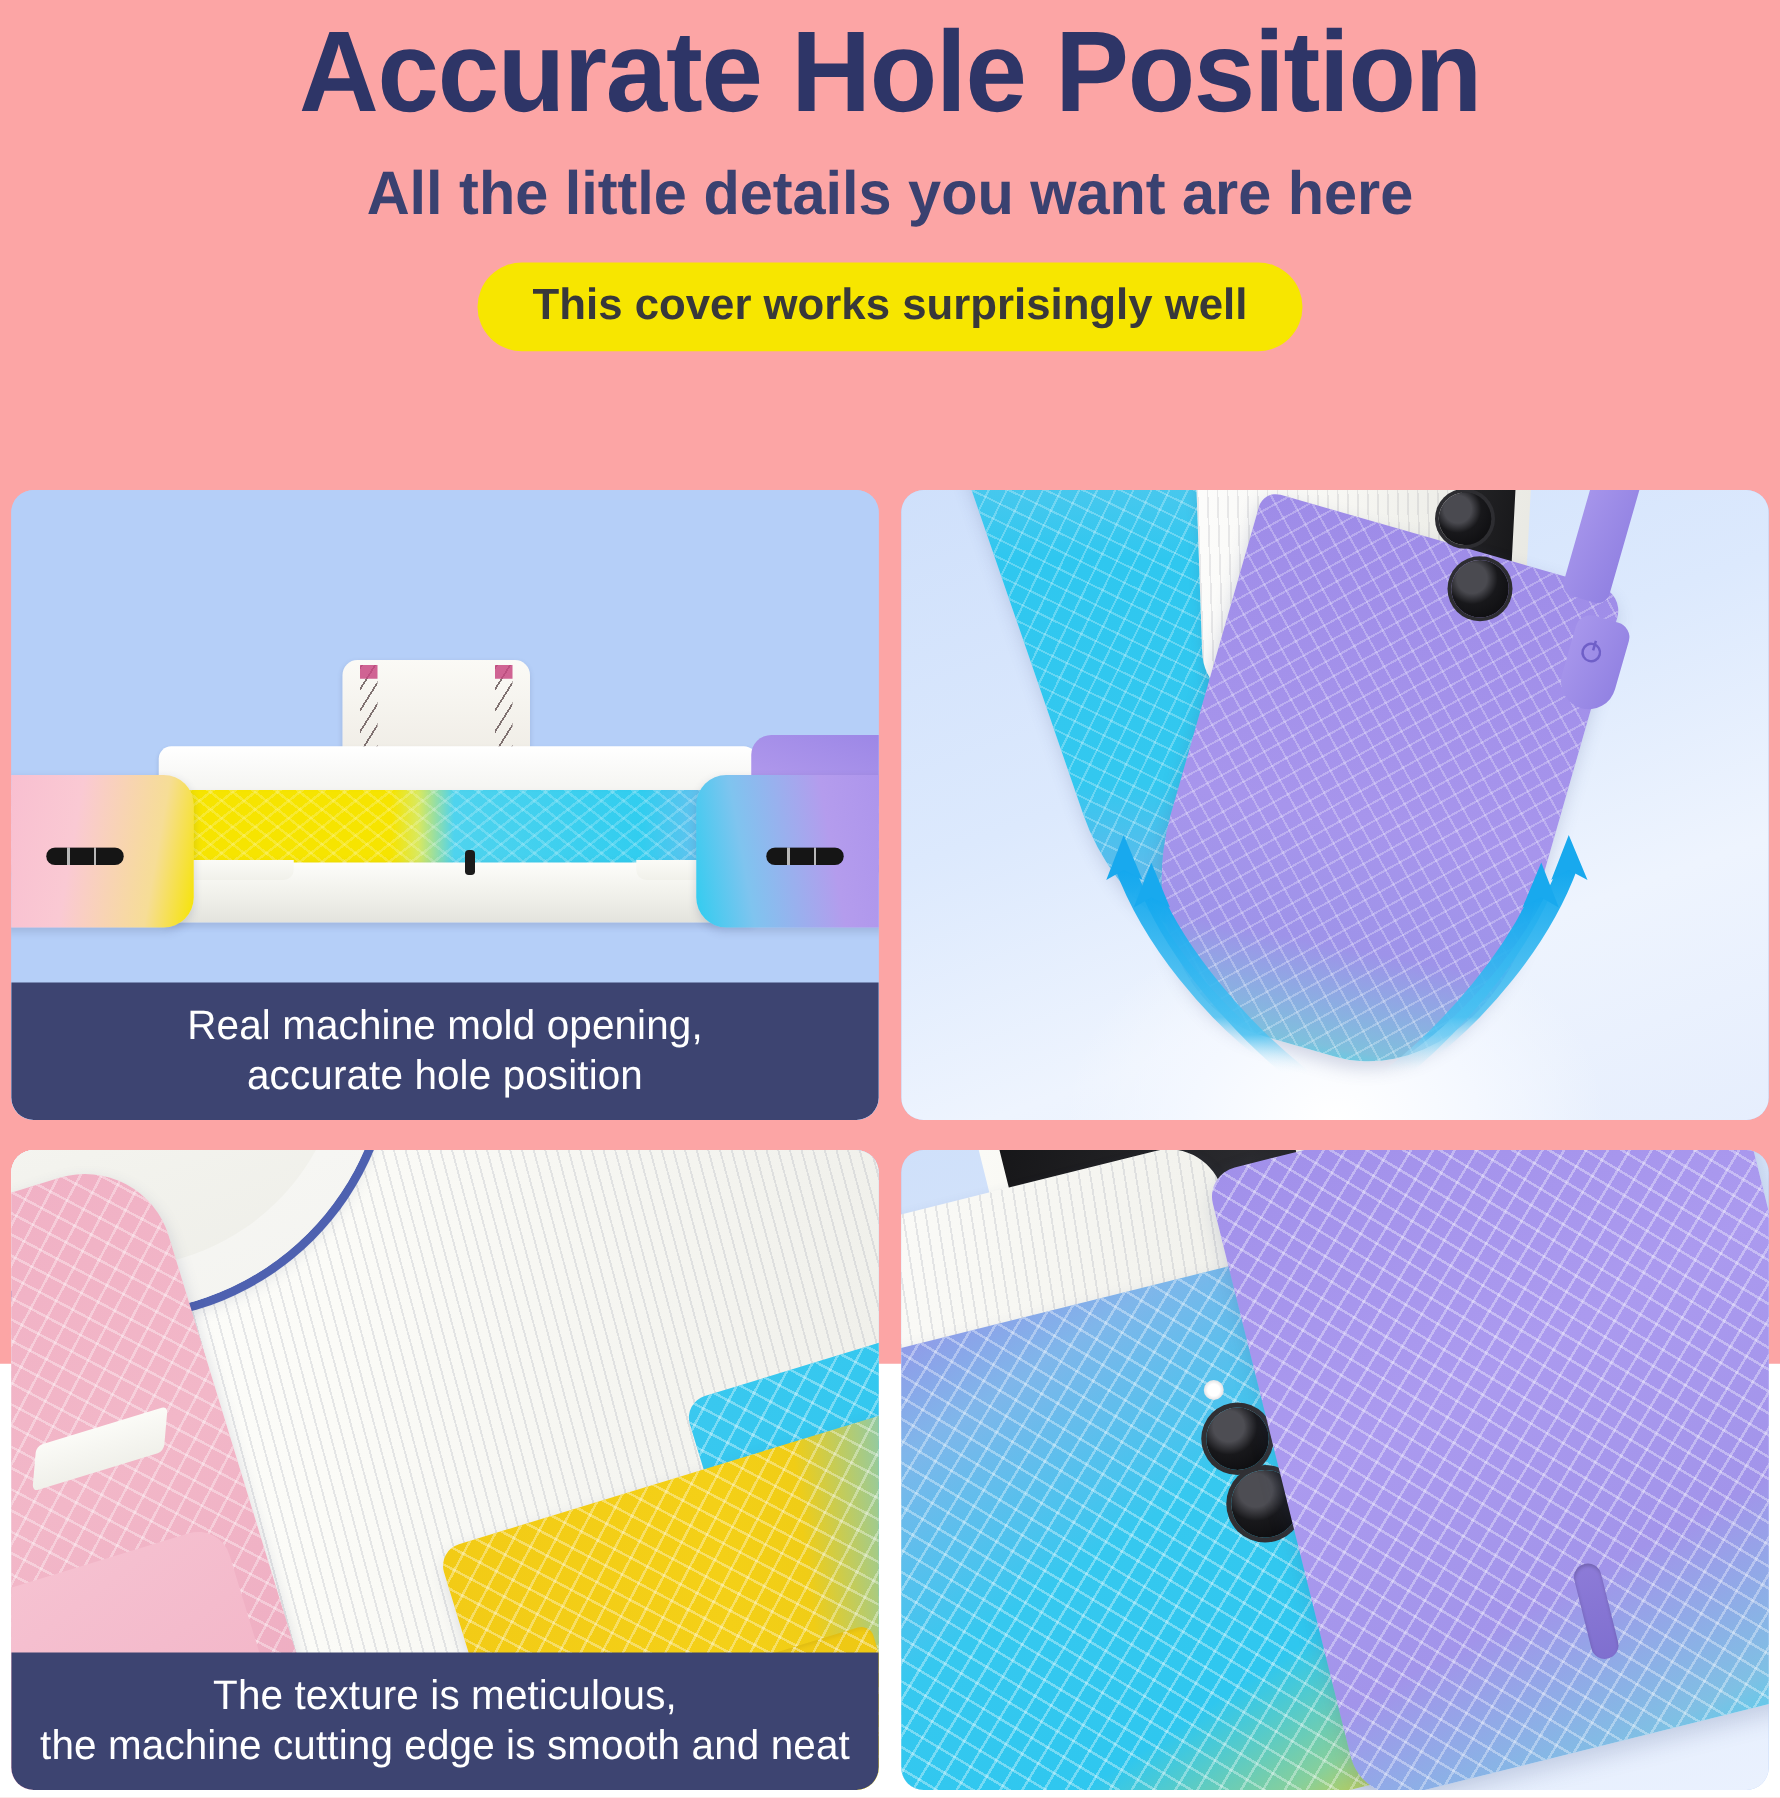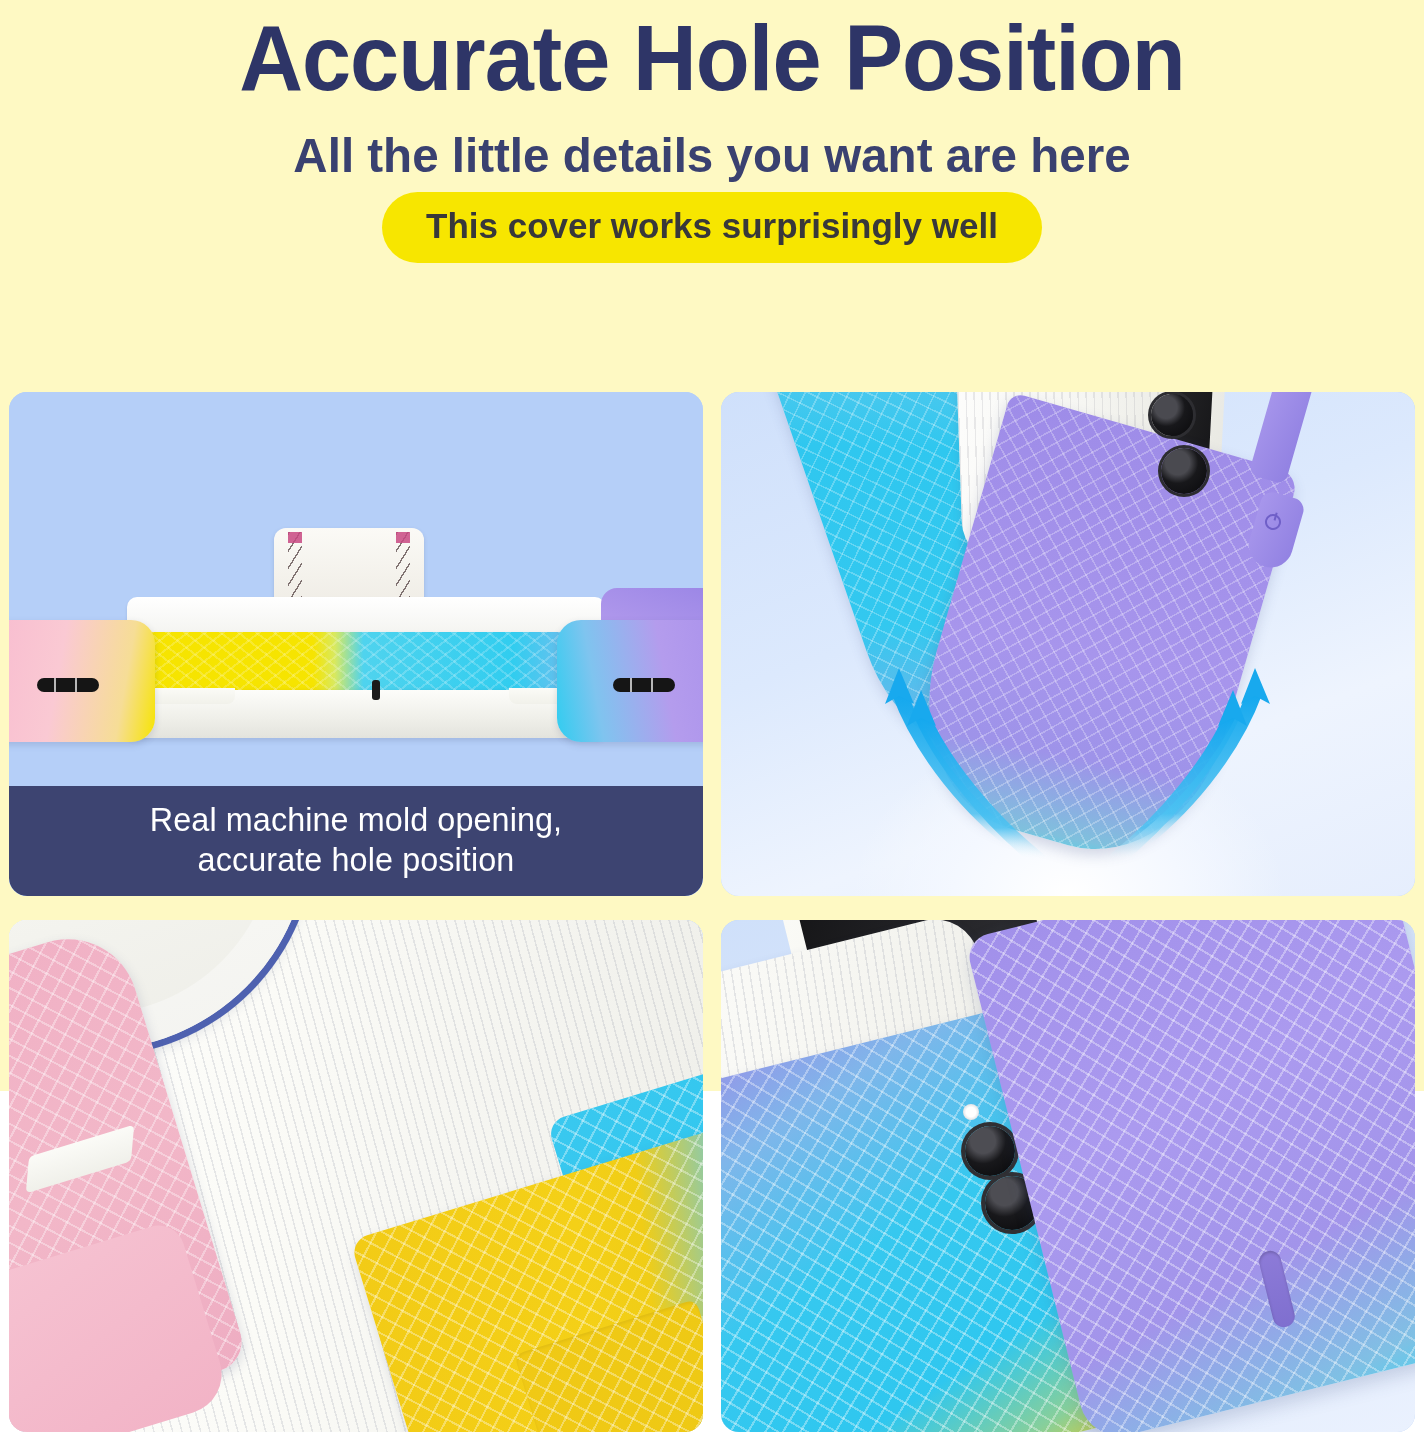--- a/index.html
+++ b/index.html
@@ -2,21 +2,21 @@
 <html><head>
 <meta charset="utf-8">
 <style>
   * { margin:0; padding:0; box-sizing:border-box; }
   html,body{
     width:1424px; height:1438px;
     background:#ffffff;
     font-family:"Liberation Sans", sans-serif;
     overflow:hidden;
   }
-  .page{ position:relative; width:1424px; height:1091px; background:#fef9c3; }
+  .page{ position:relative; width:1424px; height:1091px; background:#fca5a5; }
 
   
   .header{ width:100%; padding-top:6px; text-align:center; }
   .title{
     font-family:"Liberation Sans", sans-serif;
     font-weight:700;
     font-size:92px;
     line-height:104px;
     letter-spacing:-1px;
     color:#2E3567;
@@ -24,21 +24,21 @@
   }
   .subtitle{
     font-family:"Liberation Sans", sans-serif;
     font-weight:700;
     font-size:49px;
     line-height:62px;
     color:#3A4170;
     margin-top:14px;
     transform:scaleX(0.97);
   }
-  .badge-wrap{ margin-top:6px; display:flex; justify-content:center; }
+  .badge-wrap{ margin-top:24px; display:flex; justify-content:center; }
   .badge{
     background:#F7E600;
     color:#38383A;
     font-weight:700;
     font-size:35px;
     line-height:40px;
     padding:14px 44px 17px 44px;
     border-radius:40px;
     letter-spacing:0px;
     white-space:nowrap;
@@ -518,20 +518,24 @@
         <div class="p3-cyan">
           <div class="tex-dot"></div>
         </div>
         <div class="p3-yellow">
           <div class="tex-dot"></div>
         </div>
         <div class="p3-ytrap">
           <div class="tex-dot"></div>
         </div>
       </div>
+      <div class="caption">
+        <span class="l">The texture is meticulous,</span>
+        <span class="l">the machine cutting edge is smooth and neat</span>
+      </div>
     </div>
 
     <div class="panel">
       <div class="photo">
         <div class="p4-bg"></div>
 
         <div class="p4-blackrim"></div>
         <div class="p4-black"></div>
 
         <div class="p4-white">

